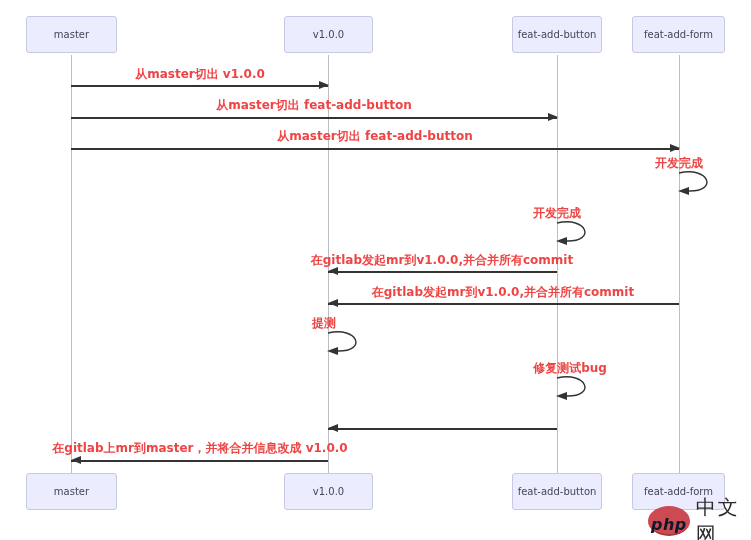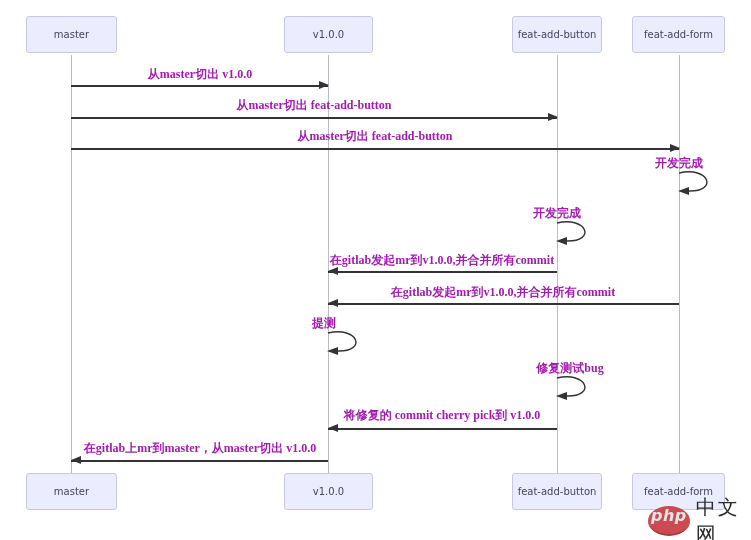--- a/index.html
+++ b/index.html
@@ -11,29 +11,29 @@
     position:absolute;height:37px;background:#ECECFF;border:1px solid #c8c8e6;
     border-radius:3px;display:flex;align-items:center;justify-content:center;
     font-size:10px;color:#45455a;box-sizing:border-box;
   }
   .lifeline{position:absolute;width:1px;background:#bcbcc4;top:55px;height:418px;}
   .msg-line{position:absolute;height:1.5px;background:#333333;}
   .arr-r{position:absolute;width:0;height:0;border-top:4px solid transparent;border-bottom:4px solid transparent;border-left:10px solid #333;}
   .arr-l{position:absolute;width:0;height:0;border-top:4px solid transparent;border-bottom:4px solid transparent;border-right:10px solid #333;}
   .msg-text{
     position:absolute;transform:translateX(-50%);white-space:nowrap;
-    font-size:12px;font-weight:600;color:#a21caf;font-family:Liberation Serif, serif;
+    font-size:12px;font-weight:600;color:#ef4444;
   }
   .selfloop{position:absolute;overflow:visible;}
   
   .wm{position:absolute;left:648px;top:494px;display:flex;align-items:center;}
   .wm-pill{
     width:50px;height:28px;border-radius:50%;background:#ce4a52;
-    border-bottom:2px solid #a93640;display:flex;align-items:flex-start;justify-content:center;
-    color:#e5e5e5;font-style:italic;font-weight:bold;font-size:16px;letter-spacing:0.5px;
+    border-bottom:2px solid #a93640;display:flex;align-items:flex-end;justify-content:center;
+    color:#0f172a;font-style:italic;font-weight:bold;font-size:16px;letter-spacing:0.5px;
   }
   .wm-site{margin-left:6px;font-size:20px;color:#2b2b2b;letter-spacing:2px;}
 </style>
 </head>
 <body>
 
 <div id="stage">
 
   <div class="lifeline" style="left:71px"></div>
   <div class="lifeline" style="left:328px"></div>
@@ -90,25 +90,24 @@
     <path d="M2 3 C 32 -4 42 22 11 21" fill="none" stroke="#333" stroke-width="1.4"></path>
     <polygon points="12,17 1,21 12,25" fill="#333"></polygon>
   </svg>
 
   <div class="msg-text" style="left:570px;top:360px">修复测试bug</div>
   <svg class="selfloop" style="left:555px;top:375px" width="42" height="26" viewBox="0 0 42 26">
     <path d="M2 3 C 32 -4 42 22 11 21" fill="none" stroke="#333" stroke-width="1.4"></path>
     <polygon points="12,17 1,21 12,25" fill="#333"></polygon>
   </svg>
 
-  <div class="msg-text" style="left:442px;top:407px">将修复的 commit cherry pick到 v1.0.0</div>
   <div class="msg-line" style="left:328px;top:428px;width:229px"></div>
   <span class="arr-l" style="left:328px;top:424px"></span>
 
-  <div class="msg-text" style="left:200px;top:440px">在gitlab上mr到master，从master切出 v1.0.0</div>
+  <div class="msg-text" style="left:200px;top:440px">在gitlab上mr到master，并将合并信息改成 v1.0.0</div>
   <div class="msg-line" style="left:71px;top:460px;width:257px"></div>
   <span class="arr-l" style="left:71px;top:456px"></span>
 
   <div class="actor-box" style="left:26px;top:473px;width:91px">
       <span>master</span>
     </div>
   <div class="actor-box" style="left:284px;top:473px;width:89px">
       <span>v1.0.0</span>
     </div>
   <div class="actor-box" style="left:512px;top:473px;width:90px">

